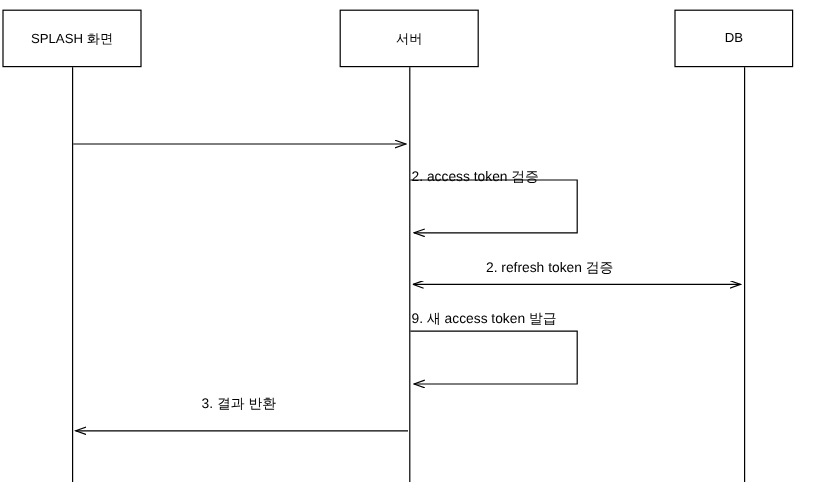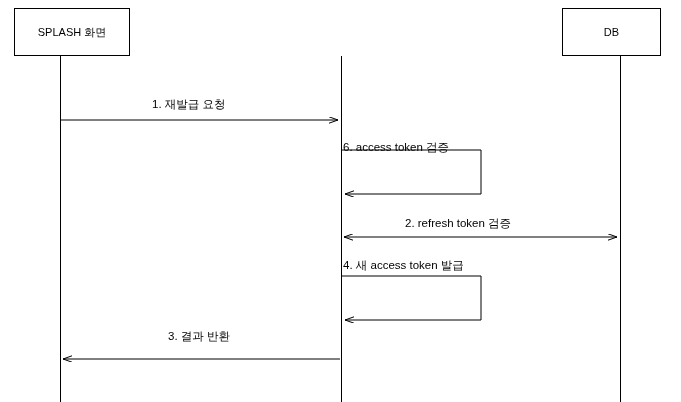--- a/index.html
+++ b/index.html
@@ -45,22 +45,25 @@
     width: 681px;
     height: 402px;
     overflow: visible;
   }
 </style>
 </head>
 <body>
 
 <div id="canvas">
 
-  <div class="actor-box" style="left:14px; top:8px; width:116px; height:48px;">
+  <div class="actor-box" style="left:2px; top:8px; width:116px; height:48px;">
     <span>SPLASH 화면</span>
+  </div>
+  <div class="actor-box" style="left:283px; top:8px; width:116px; height:48px;">
+    <span>서버</span>
   </div>
   <div class="actor-box" style="left:562px; top:8px; width:99px; height:48px;">
     <span>DB</span>
   </div>
 
   <div class="lifeline" style="left:60px; top:56px; height:346px;"></div>
   <div class="lifeline" style="left:341px; top:56px; height:346px;"></div>
   <div class="lifeline" style="left:620px; top:56px; height:346px;"></div>
 
   <svg class="arrows" viewBox="0 0 681 402">
@@ -77,19 +80,18 @@
 
     <path d="M342,150 L481,150 L481,194 L345,194" fill="none" stroke="#000000" stroke-width="1" marker-end="url(#arrowEnd)"></path>
 
     <line x1="344" y1="237" x2="617" y2="237" stroke="#000000" stroke-width="1" marker-end="url(#arrowEnd)" marker-start="url(#arrowStart)"></line>
 
     <path d="M342,276 L481,276 L481,320 L345,320" fill="none" stroke="#000000" stroke-width="1" marker-end="url(#arrowEnd)"></path>
 
     <line x1="340" y1="359" x2="63" y2="359" stroke="#000000" stroke-width="1" marker-end="url(#arrowEnd)"></line>
   </svg>
 
-  <div class="msg-label" style="left:152px; top:97px;">1. 재발급 요청</div>
-  <div class="msg-label" style="left:343px; top:140px;">6. access token 검증</div>
+  <div class="msg-label" style="left:343px; top:140px;">2. access token 검증</div>
   <div class="msg-label" style="left:405px; top:216px;">2. refresh token 검증</div>
-  <div class="msg-label" style="left:343px; top:258px;">4. 새 access token 발급</div>
+  <div class="msg-label" style="left:343px; top:258px;">9. 새 access token 발급</div>
   <div class="msg-label" style="left:168px; top:329px;">3. 결과 반환</div>
 
 </div>
 
 </body></html>

